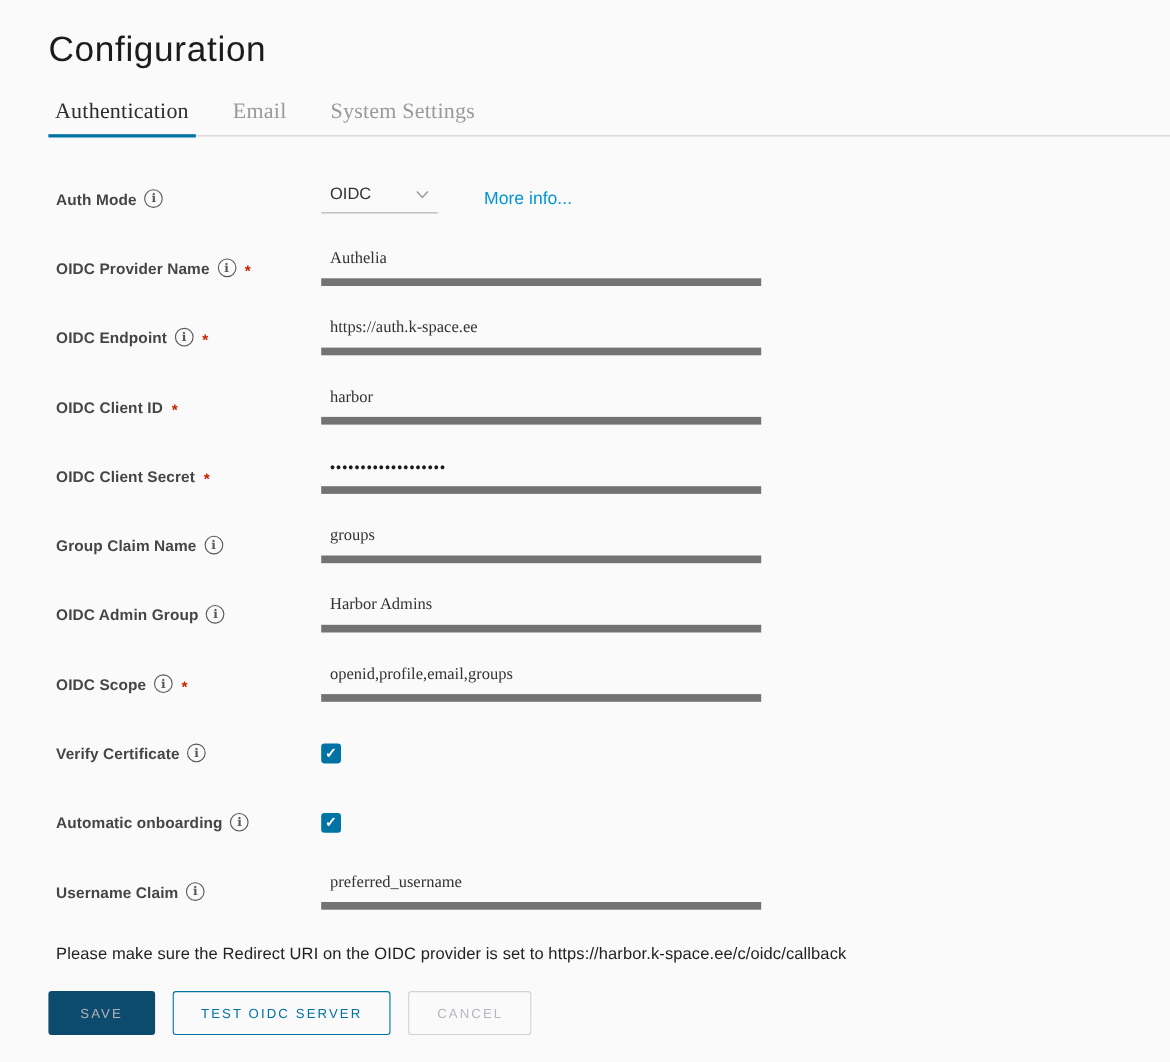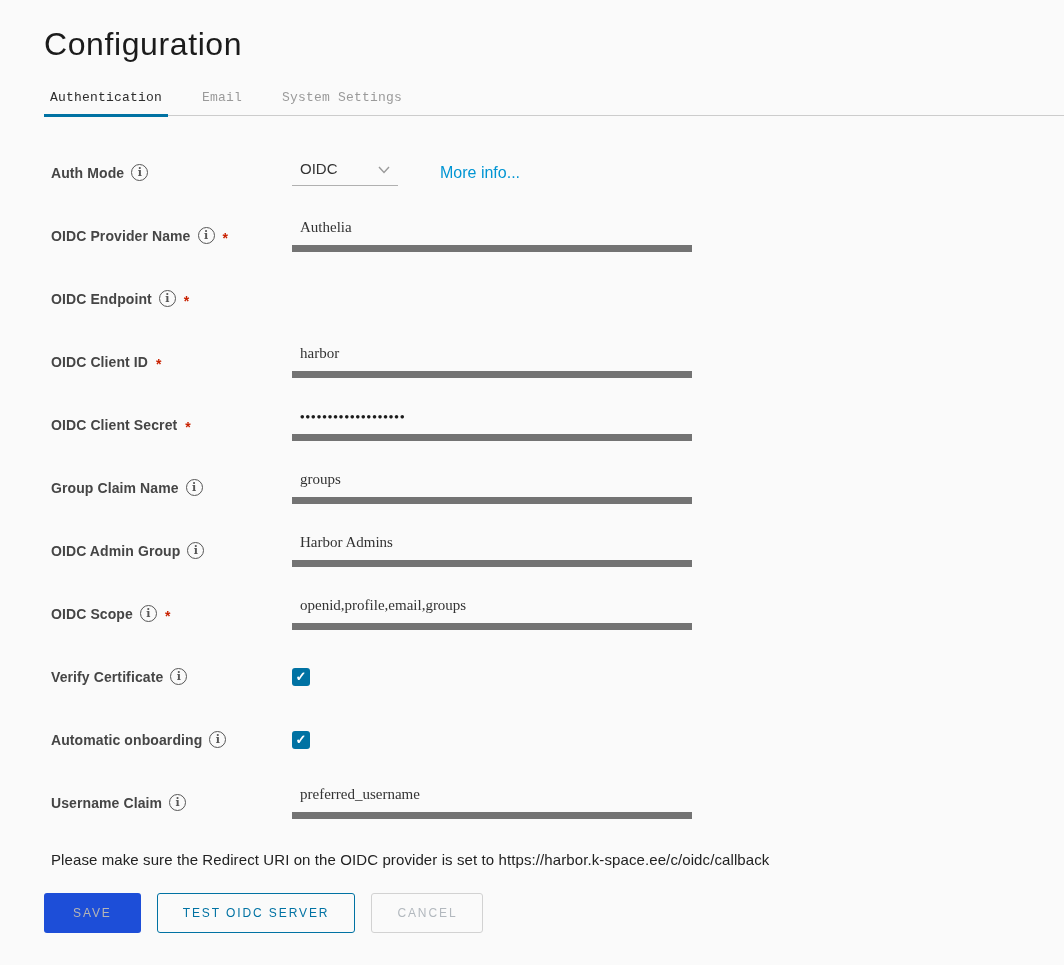--- a/index.html
+++ b/index.html
@@ -20,22 +20,22 @@
   }
 
   
   .tabs {
     display: flex; margin-top: 27px;
     border-bottom: 1px solid #cccccc;
   }
   .tab {
     position: relative;
     background: none; border: none;
-    font-family: Liberation Mono, monospace;
-    font-size: 13px; letter-spacing: 0.2px;
+    font-family: Liberation Serif, serif;
+    font-size: 20px; letter-spacing: 0.2px;
     color: #9a9a9a;
     padding: 0 6px 10px 6px;
     margin-right: 28px;
     cursor: pointer;
     text-align: right;
   }
   .tab.active { color: #2d2d2d; }
   .tab.active::after {
     content: ""; position: absolute; left: 0; right: 0; bottom: -2px;
     height: 3px; background: #0072a3;
@@ -116,21 +116,21 @@
   .btn-row { display: flex; margin-top: 25px; padding-bottom: 32px; }
   .btn {
     height: 40px; border-radius: 3px;
     font-family: inherit; font-size: 12px; font-weight: 500;
     letter-spacing: 1.9px;
     display: inline-flex; align-items: center; justify-content: center;
     cursor: pointer;
     background: transparent;
   }
   .btn-save {
-    border: none; background: #1d4ed8; color: #b5b5b5;
+    border: none; background: #0c4a6e; color: #b5b5b5;
     padding: 0 29px;
   }
   .btn-cancel {
     border: 1px solid #d2d2d2; color: #b2b8be;
     padding: 0 25px; margin-left: 16px;
   }
   .btn-test {
     border: 1px solid #0072a3; color: #0072a3;
     padding: 0 25px; margin-left: 16px;
   }
@@ -178,20 +178,23 @@
         <input class="text-input" type="text" value="Authelia" style="">
       </div>
     </div>
 
     <div class="row">
       <div class="lbl">
         <span class="lbl-text">OIDC Endpoint</span>
         <span class="info-icon">i</span>
         <span class="req">*</span>
       </div>
+      <div class="ctrl">
+        <input class="text-input" type="text" value="https://auth.k-space.ee" style="">
+      </div>
     </div>
 
     <div class="row">
       <div class="lbl">
         <span class="lbl-text">OIDC Client ID</span>
         <span class="req">*</span>
       </div>
       <div class="ctrl">
         <input class="text-input" type="text" value="harbor" style="">
       </div>

